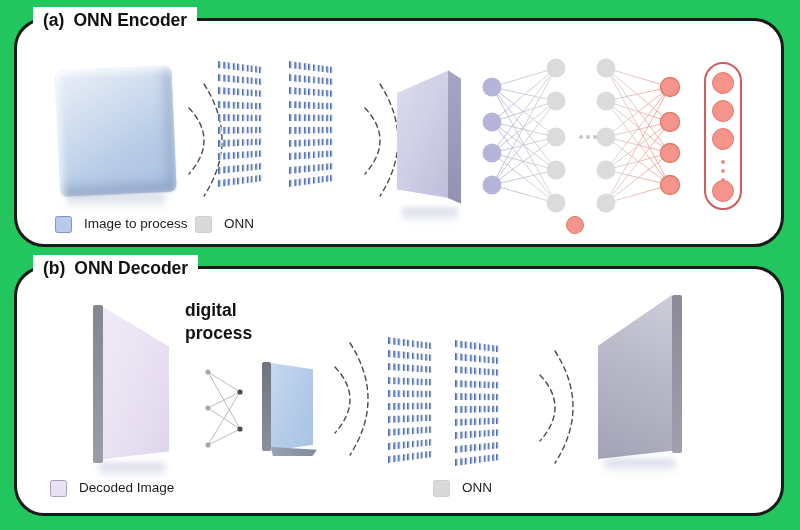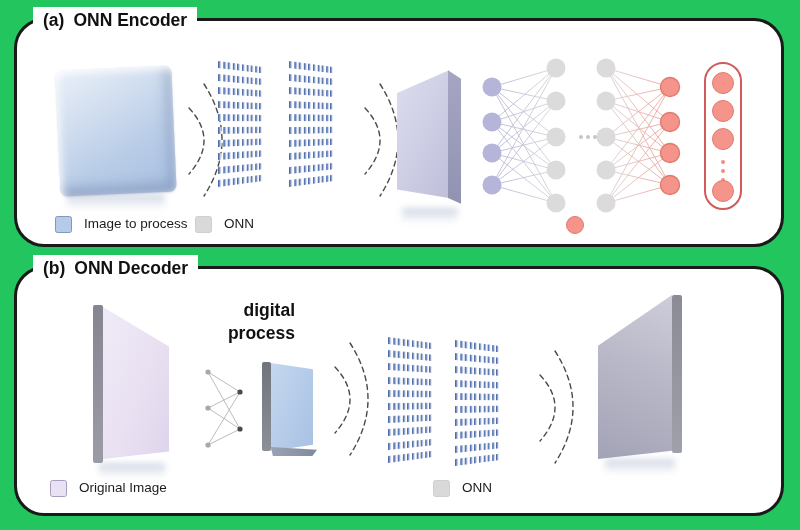--- a/index.html
+++ b/index.html
@@ -72,21 +72,21 @@
             border-radius:50%;background:#ef8d82;}
 
   
   #origSlab{left:76px;top:36px;width:78px;height:158px;}
   .orig-spine{position:absolute;left:0;top:0;width:10px;height:158px;border-radius:2px;
               background:linear-gradient(180deg,#85858f,#9c9ca6);}
   .orig-front{position:absolute;left:10px;top:2px;width:66px;height:152px;
               clip-path:polygon(0 0,100% 26%,100% 95%,0 100%);
               background:linear-gradient(110deg,#f0eaf7 0%,#e9e1f2 55%,#ded4eb 100%);}
 
-  #digitalLabel{position:absolute;left:168px;top:30px;width:110px;text-align:right;
+  #digitalLabel{position:absolute;left:168px;top:30px;width:110px;text-align:left;
                 font-size:17.5px;font-weight:600;line-height:23px;}
 
   
   #procSlab{left:245px;top:93px;width:68px;height:92px;}
   .proc-spine{position:absolute;left:0;top:0;width:9px;height:89px;border-radius:2px;
               background:linear-gradient(180deg,#6f747d,#8a8f98);}
   .proc-front{position:absolute;left:9px;top:1px;width:42px;height:88px;
               clip-path:polygon(0 0,100% 7%,100% 93%,0 100%);
               background:linear-gradient(110deg,#c6d7ee 0%,#b4cbe9 55%,#a9c1e4 100%);}
   .proc-bottom{position:absolute;left:9px;top:85px;width:46px;height:9px;
@@ -683,20 +683,20 @@
     </svg>
 
     <div class="slab-wrap" id="decSlab">
       <div class="dec-front"></div>
       <div class="dec-spine"></div>
       <div class="reflection"></div>
     </div>
 
     <div class="legend-item legB" style="left:33px">
       <span class="swatch sw-pink"></span>
-      <span class="legend-label">Original Image</span>
+      <span class="legend-label">Decoded Image</span>
     </div>
     <div class="legend-item legB" style="left:416px">
       <span class="swatch sw-gray"></span>
       <span class="legend-label">ONN</span>
     </div>
   </div>
 </div>
 
 </body></html>

